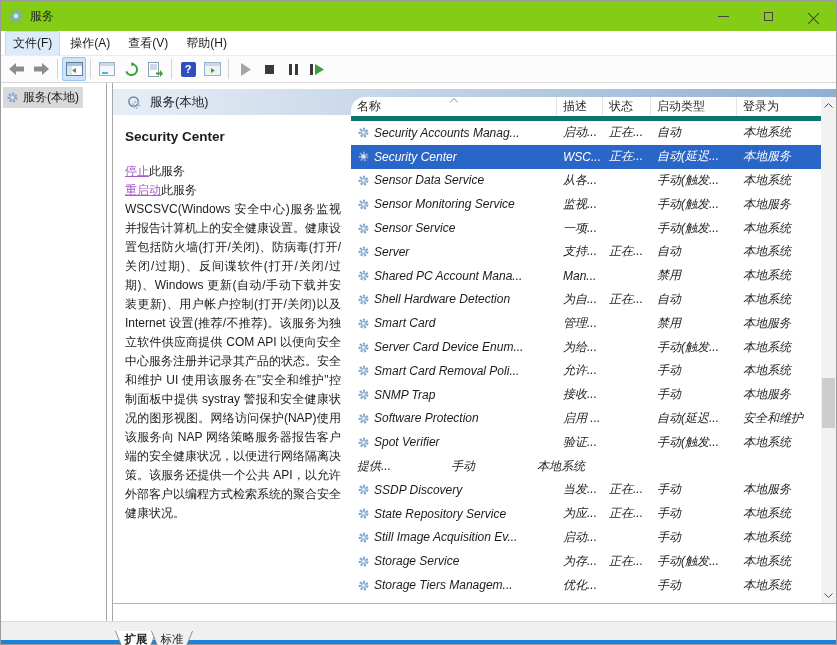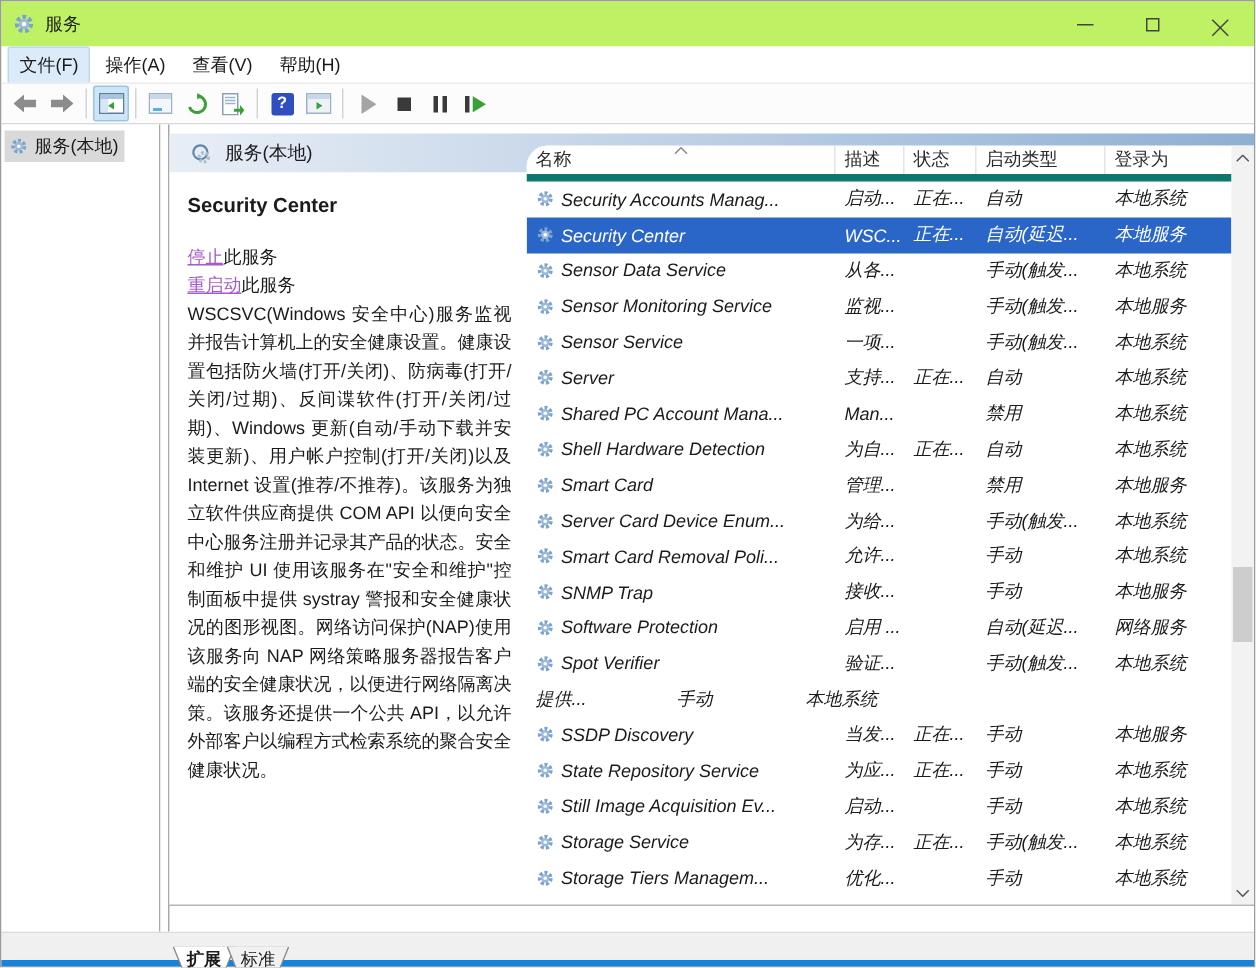--- a/index.html
+++ b/index.html
@@ -5,21 +5,21 @@
   :root{
     --sel:#2a65c8; --link:#a65bc9; --hdrL:#e8eef6; --hdrR:#8fafd3; --accent:#1583dd;
     --bd:#9b9b9b; --txt:#1b1b1b;
   }
   *{box-sizing:border-box; margin:0; padding:0;}
   html,body{width:837px;height:645px;overflow:hidden;}
   body{font-family:"Liberation Sans","DejaVu Sans",sans-serif;font-size:12px;color:var(--txt);background:#fff;}
   .window{position:relative;width:837px;height:645px;border:1px solid var(--bd);background:#fff;display:flex;flex-direction:column;}
 
   
-  .titlebar{height:30px;display:flex;align-items:center;padding-left:7px;background:#bef264;flex:0 0 auto;}
+  .titlebar{height:30px;display:flex;align-items:center;padding-left:7px;background:#84cc16;flex:0 0 auto;}
   .titlebar .appicon{width:16px;height:16px;margin-right:6px;}
   .titlebar .title{font-size:12px;color:#222;}
   .win-controls{margin-left:auto;display:flex;height:30px;}
   .win-btn{width:45px;height:30px;display:flex;align-items:center;justify-content:center;cursor:default;}
   .glyph-min{width:11px;height:0;border-top:1px solid #444;display:block;}
   .glyph-max{width:9px;height:9px;border:1px solid #444;display:block;}
   .glyph-close{position:relative;width:11px;height:11px;display:block;}
   .glyph-close:before,.glyph-close:after{content:"";position:absolute;left:5px;top:0;width:1px;height:15px;background:#444;}
   .glyph-close:before{transform:rotate(45deg);}
   .glyph-close:after{transform:rotate(-45deg);}
@@ -534,21 +534,21 @@
     <div class="cell c-desc">
                 <span>启用 ...</span>
               </div>
     <div class="cell c-status">
                 <span></span>
               </div>
     <div class="cell c-startup">
                 <span>自动(延迟...</span>
               </div>
     <div class="cell c-logon">
-                <span>网络服务</span>
+                <span>安全和维护</span>
               </div>
   </div>
             <div class="row">
     <div class="cell c-name">
       <svg class="gear" width="13" height="13" viewBox="0 0 16 16">
         <circle cx="8" cy="8" r="4.6" fill="none" stroke="#7aa3cf" stroke-width="3" stroke-dasharray="2.4 1.7"></circle>
         <circle cx="8" cy="8" r="3.4" fill="#9db9d6"></circle>
                   <circle cx="8" cy="8" r="1.5" fill="#fff"></circle>
       </svg>
       <span>Spot Verifier</span>

